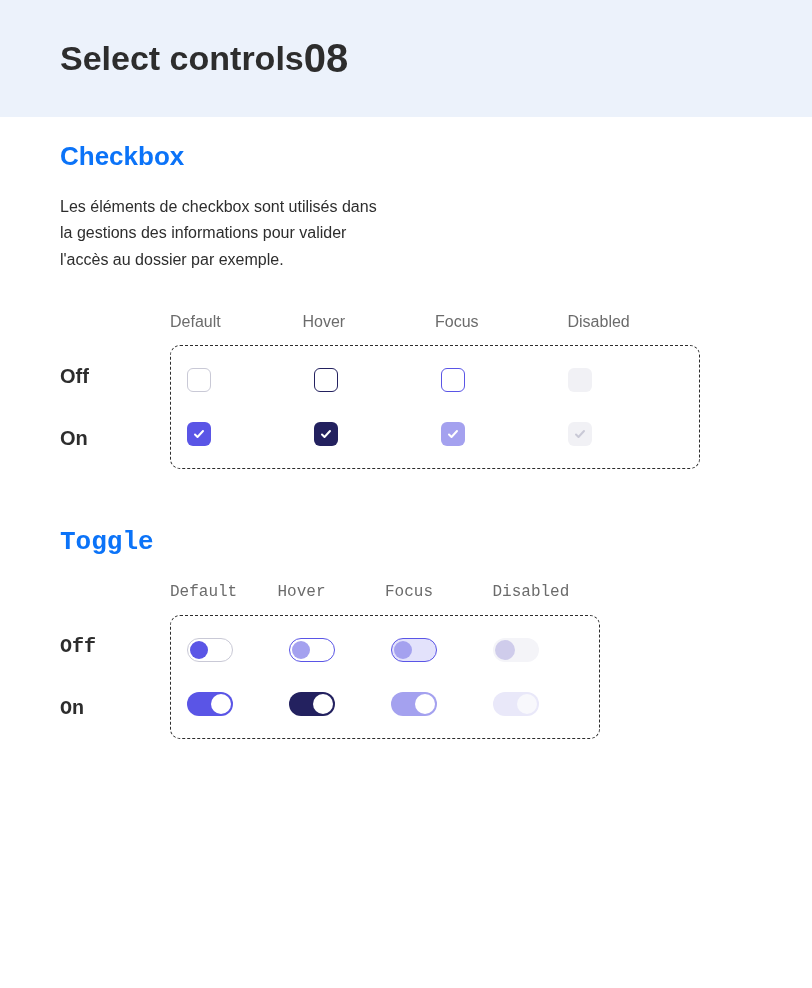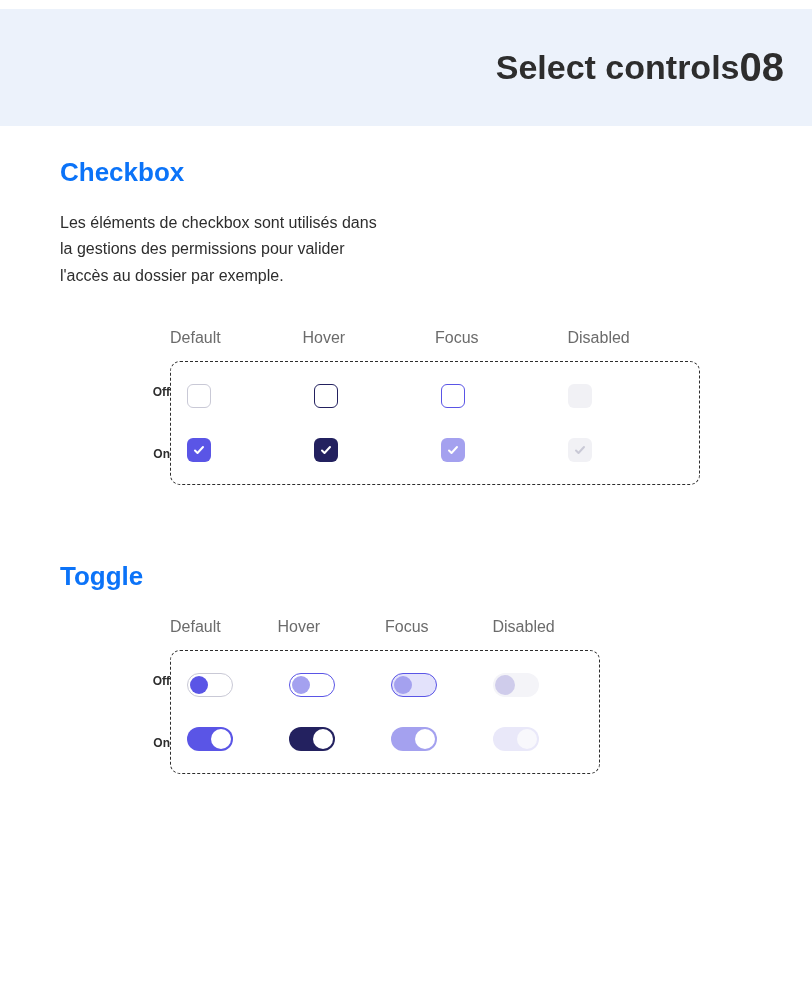--- a/index.html
+++ b/index.html
@@ -4,38 +4,37 @@
 <style>
   * { box-sizing: border-box; margin: 0; padding: 0; }
   body {
     font-family: -apple-system, BlinkMacSystemFont, "Segoe UI", Helvetica, Arial, sans-serif;
     background: #fff;
     color: #2d2d2d;
     width: 812px;
   }
   .header {
     background: #ecf2fb;
-    padding: 36px 28px;
+    padding: 36px 60px;
     display: flex;
-    justify-content: flex-end;
+    justify-content: flex-start;
     align-items: center;
-    margin-top: 9px;
   }
   .header h1 {
     font-size: 34px;
     font-weight: 700;
     color: #2d2d2d;
   }
   .header .page-num {
     font-size: 40px;
     font-weight: 700;
     color: #2d2d2d;
   }
   .content {
-    padding: 31px 60px;
+    padding: 24px 60px;
   }
   .section-title {
     color: #0b73f8;
     font-size: 26px;
     font-weight: 700;
     margin-bottom: 22px;
   }
   .section-desc {
     max-width: 330px;
     font-size: 16px;
@@ -59,24 +58,23 @@
     display: grid;
     grid-template-columns: 110px 1fr;
     align-items: stretch;
   }
   .row-labels {
     display: grid;
     grid-template-rows: 1fr 1fr;
     align-items: center;
   }
   .row-label {
-    font-size: 12px;
-    font-weight: 700;
-    color: #2d2d2d;
-    text-align: right;
+    font-size: 20px;
+    font-weight: 700;
+    color: #2d2d2d;
   }
   .dashed-box {
     border: 1.5px dashed #2d2d2d;
     border-radius: 10px;
     display: grid;
     grid-template-rows: 1fr 1fr;
     grid-template-columns: repeat(4, 1fr);
     padding: 22px 10px;
     row-gap: 30px;
   }
@@ -136,38 +134,38 @@
 
   .tg-on-hover { background:#23215f; }
   .tg-on-hover .knob { background:#fff; }
 
   .tg-on-focus { background:#a4a1ef; }
   .tg-on-focus .knob { background:#fff; }
 
   .tg-on-disabled { background:#e9e8f9; }
   .tg-on-disabled .knob { background:#f8f8fc; }
 
-  .section + .section { margin-top: 76px; }
+  .section + .section { margin-top: 58px; font-family: Liberation Mono, monospace; }
   .toggle-grid { width: 540px; }
   .toggle-grid .states-header { grid-template-columns: 110px repeat(4, 1fr); }
   .toggle-grid .state-body { grid-template-columns: 110px 1fr; }
 </style>
 </head>
 <body>
 
 <div class="header">
   <h1>Select controls</h1>
   <div class="page-num">08</div>
 </div>
 
 <div class="content">
 
   <div class="section">
     <h2 class="section-title">Checkbox</h2>
-    <p class="section-desc">Les éléments de checkbox sont utilisés dans la gestions des permissions pour valider l'accès au dossier par exemple.</p>
+    <p class="section-desc">Les éléments de checkbox sont utilisés dans la gestions des informations pour valider l'accès au dossier par exemple.</p>
 
     <div class="states-grid">
       <div class="states-header">
         <div></div>
         <div class="state-col">Default</div>
         <div class="state-col">Hover</div>
         <div class="state-col">Focus</div>
         <div class="state-col">Disabled</div>
       </div>
       <div class="state-body">

